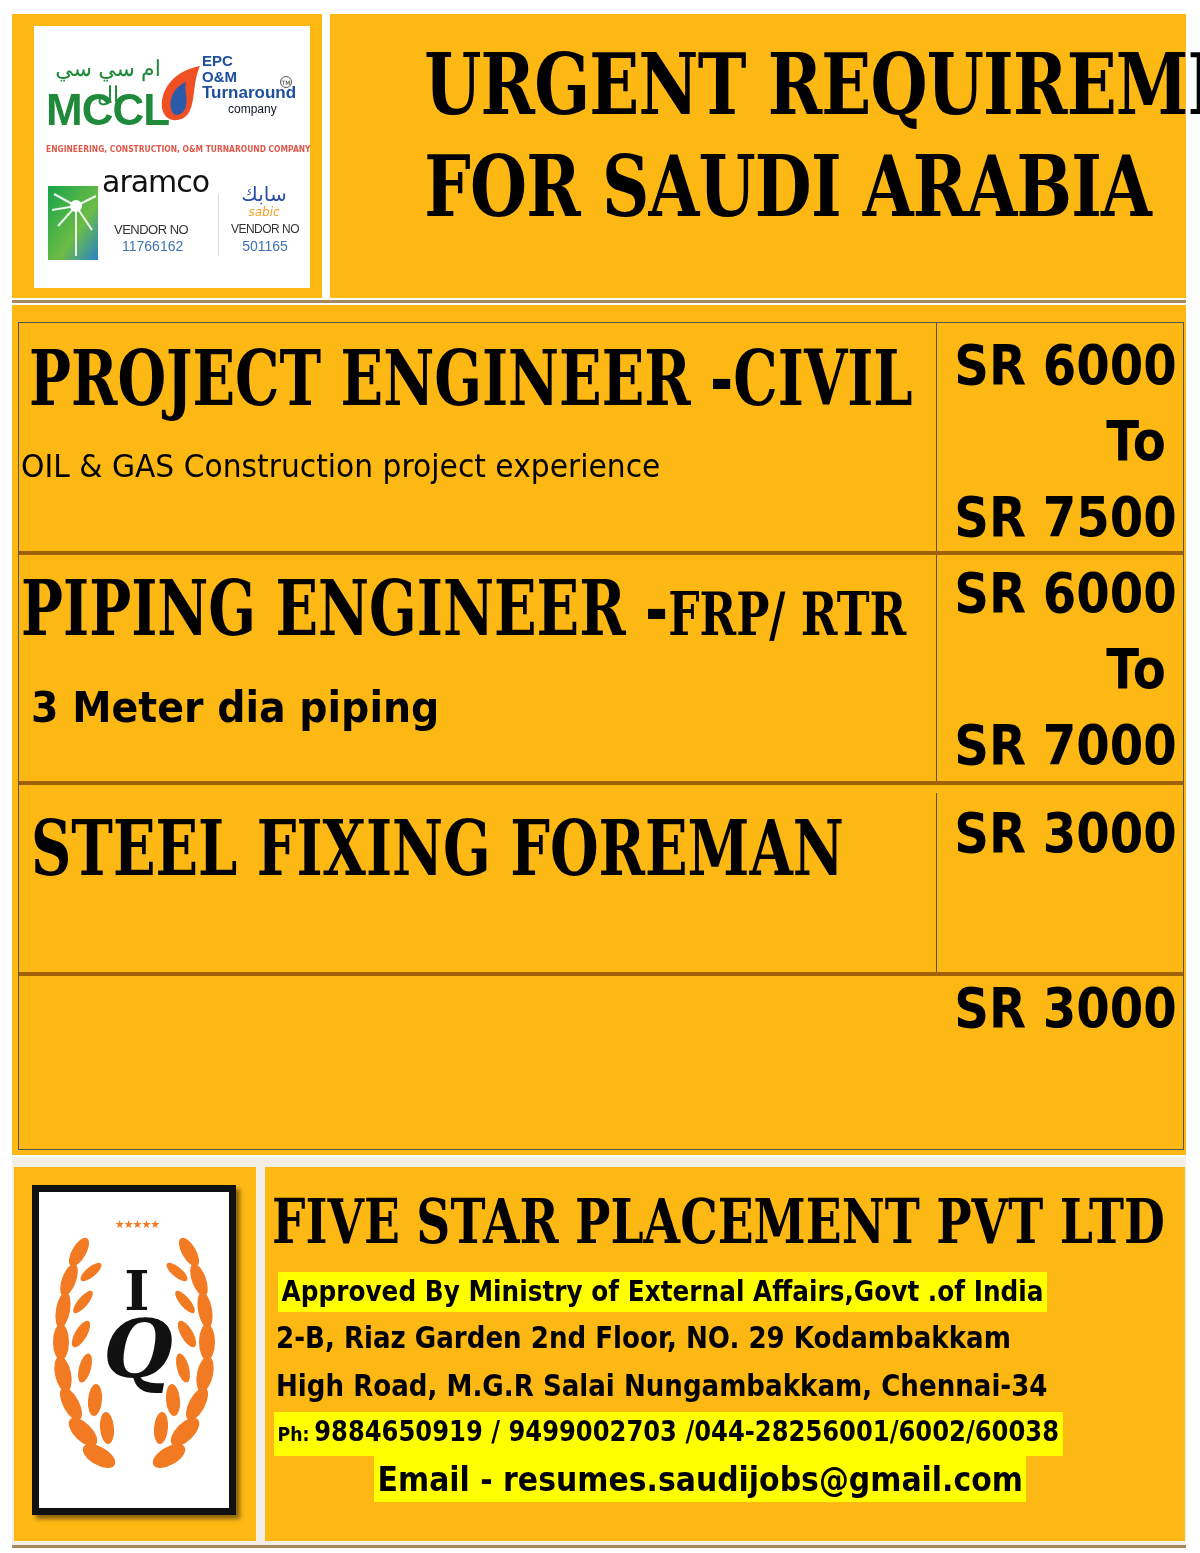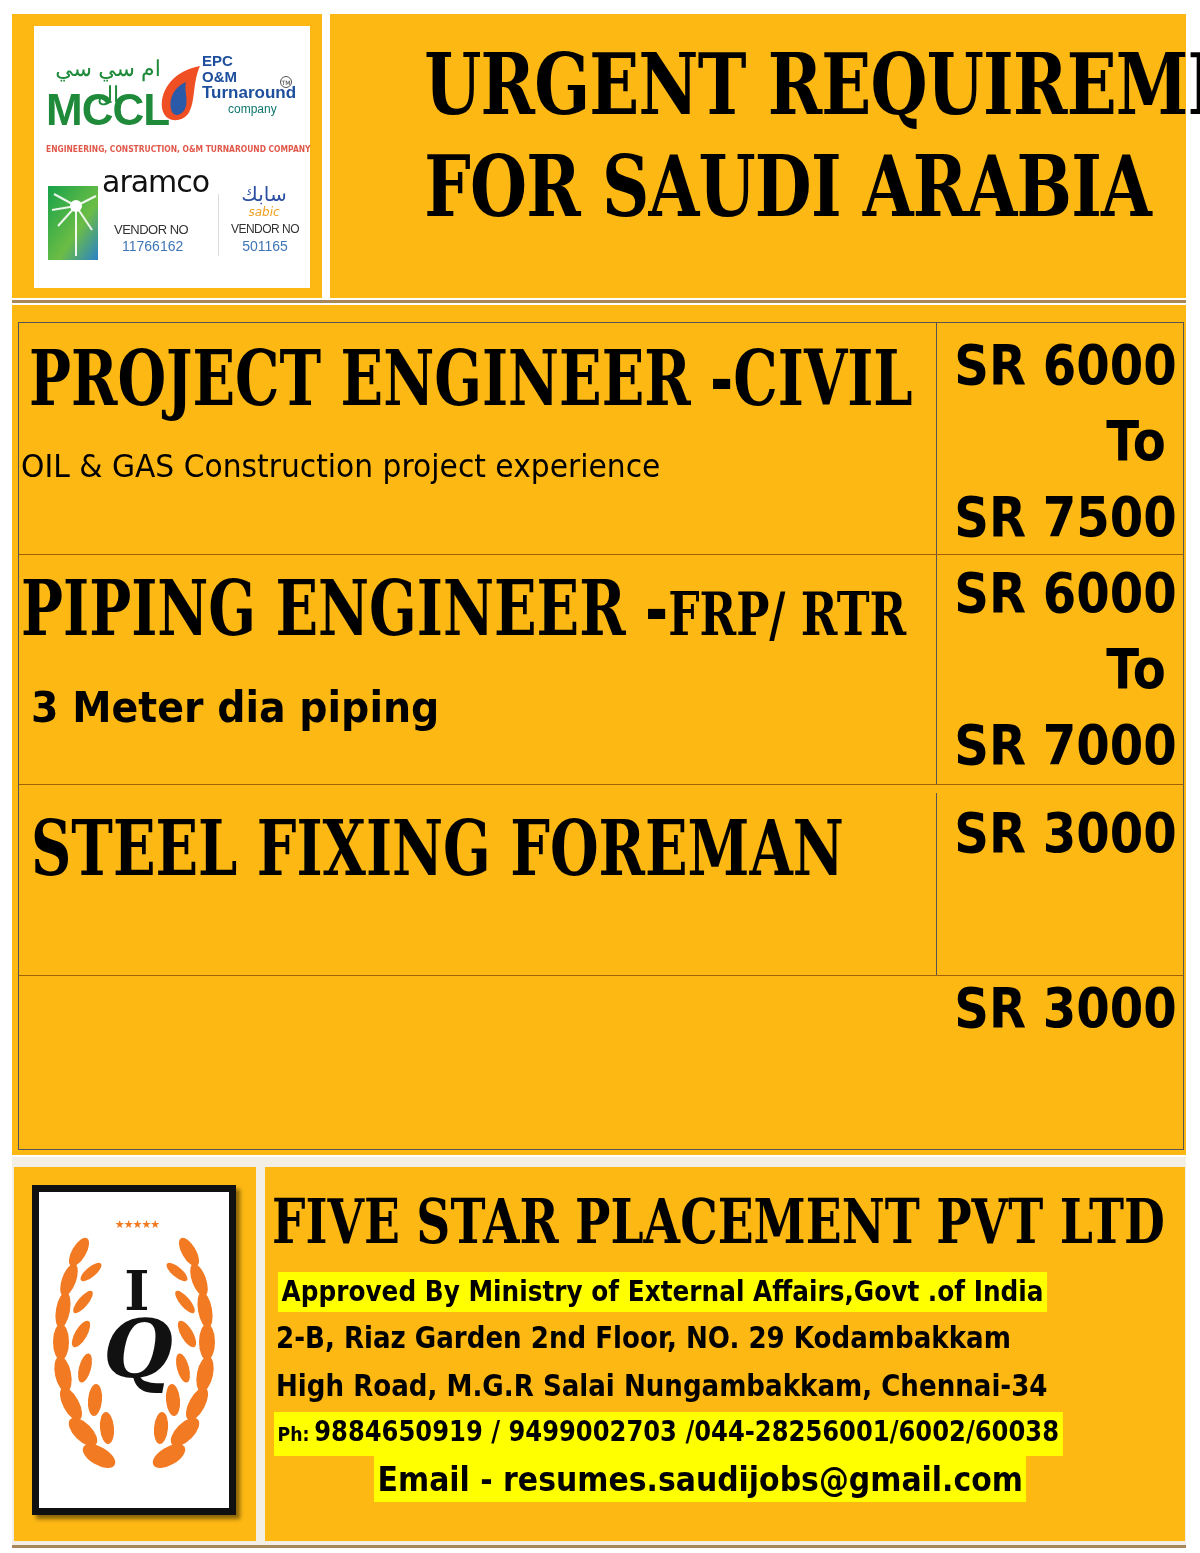--- a/index.html
+++ b/index.html
@@ -10,21 +10,21 @@
   
   #hdr-left { left:12px; top:14px; width:310px; height:284px; }
   #hdr-right { left:330px; top:14px; width:856px; height:284px; }
   #logo-box { left:34px; top:26px; width:276px; height:262px; background:#fff; }
   .hr-line { left:12px; height:3px; background:#a8875a; }
   #hdr-title { left:330px; top:34px; width:856px; text-align:center; font-family:"DejaVu Serif", serif; font-weight:bold; color:#000; font-size:84px; line-height:102px; letter-spacing:-1px; transform:scaleX(0.78); transform-origin:center top; white-space:nowrap; }
 
   
   #jobs-bg { left:12px; top:305px; width:1174px; height:850px; }
   #jobs-table { left:18px; top:322px; width:1166px; height:828px; border:1px solid #555; }
-  .row { position:absolute; left:0; width:100%; border-bottom:1px solid #a16207; box-sizing:border-box; }
+  .row { position:absolute; left:0; width:100%; border-bottom:4px solid #a16207; box-sizing:border-box; }
   .row:last-child { border-bottom:none; }
   .col-title { position:absolute; left:0; top:0; width:918px; height:100%; border-right:1px solid #555; box-sizing:border-box; }
   .col-pay { position:absolute; left:918px; top:0; right:0; height:100%; text-align:right; }
   .job-title { position:absolute; font-family:"DejaVu Serif", serif; font-weight:bold; color:#000; white-space:nowrap; transform-origin:left top; }
   .job-sub { position:absolute; font-family:"DejaVu Sans", sans-serif; color:#000; white-space:nowrap; }
   .pay { font-family:"DejaVu Sans", sans-serif; font-weight:bold; color:#000; font-size:56px; line-height:76px; transform:scaleX(0.86); transform-origin:center top; white-space:nowrap; }
 
   
   #ftr-left { left:30px; top:1167px; width:228px; height:374px; }
   #ftr-right { left:265px; top:1167px; width:920px; height:374px; }
@@ -44,21 +44,21 @@
   <div class="abs" style="left:14px;top:30px;font-family:Liberation Sans, sans-serif;color:#1e8a3a;font-size:22px;direction:rtl;width:120px;text-align:center;">ام سي سي ال</div>
   <div class="abs" style="left:12px;top:60px;font-family:'Liberation Sans',sans-serif;font-weight:bold;color:#1e8a3a;font-size:44px;line-height:48px;letter-spacing:-1px;">MCCL</div>
   <svg class="abs" style="left:122px;top:36px;" width="48" height="64" viewBox="0 0 48 64">
     <path d="M44 4 C20 8 4 26 6 46 C8 60 24 62 32 52 C40 40 36 22 44 4 Z" fill="#f04e23"></path>
     <path d="M30 20 C16 26 12 40 16 50 C20 56 28 52 30 44 C32 36 28 28 30 20 Z" fill="#2b5aa8"></path>
   </svg>
   <div class="abs" style="left:168px;top:27px;font-family:'Liberation Sans',sans-serif;font-weight:bold;color:#1d4f9c;font-size:15px;line-height:16px;">
     <div>EPC</div>
     <div>O&amp;M</div>
     <div style="font-size:17px;">Turnaround</div>
-    <div style="font-weight:normal;color:#0f766e;font-size:12px;padding-left:26px;">company</div>
+    <div style="font-weight:normal;color:#0f172a;font-size:12px;padding-left:26px;">company</div>
   </div>
   <div class="abs" style="left:246px;top:50px;width:12px;height:12px;border:1px solid #555;border-radius:50%;font-size:6px;line-height:12px;text-align:center;color:#333;font-family:'DejaVu Sans',sans-serif;">TM</div>
   <div class="abs" style="left:12px;top:118px;width:252px;font-family:'DejaVu Sans',sans-serif;font-weight:bold;color:#e0584a;font-size:9px;white-space:nowrap;transform:scaleX(0.84);transform-origin:left top;">ENGINEERING, CONSTRUCTION, O&amp;M TURNAROUND COMPANY</div>
 
   <svg class="abs" style="left:14px;top:160px;" width="50" height="74" viewBox="0 0 50 74">
     <defs>
         <linearGradient id="ag" x1="0" y1="0" x2="1" y2="1">
           <stop offset="0" stop-color="#17a24a"></stop>
           <stop offset="0.6" stop-color="#6cbd45"></stop>
           <stop offset="1" stop-color="#2a82c8"></stop>

